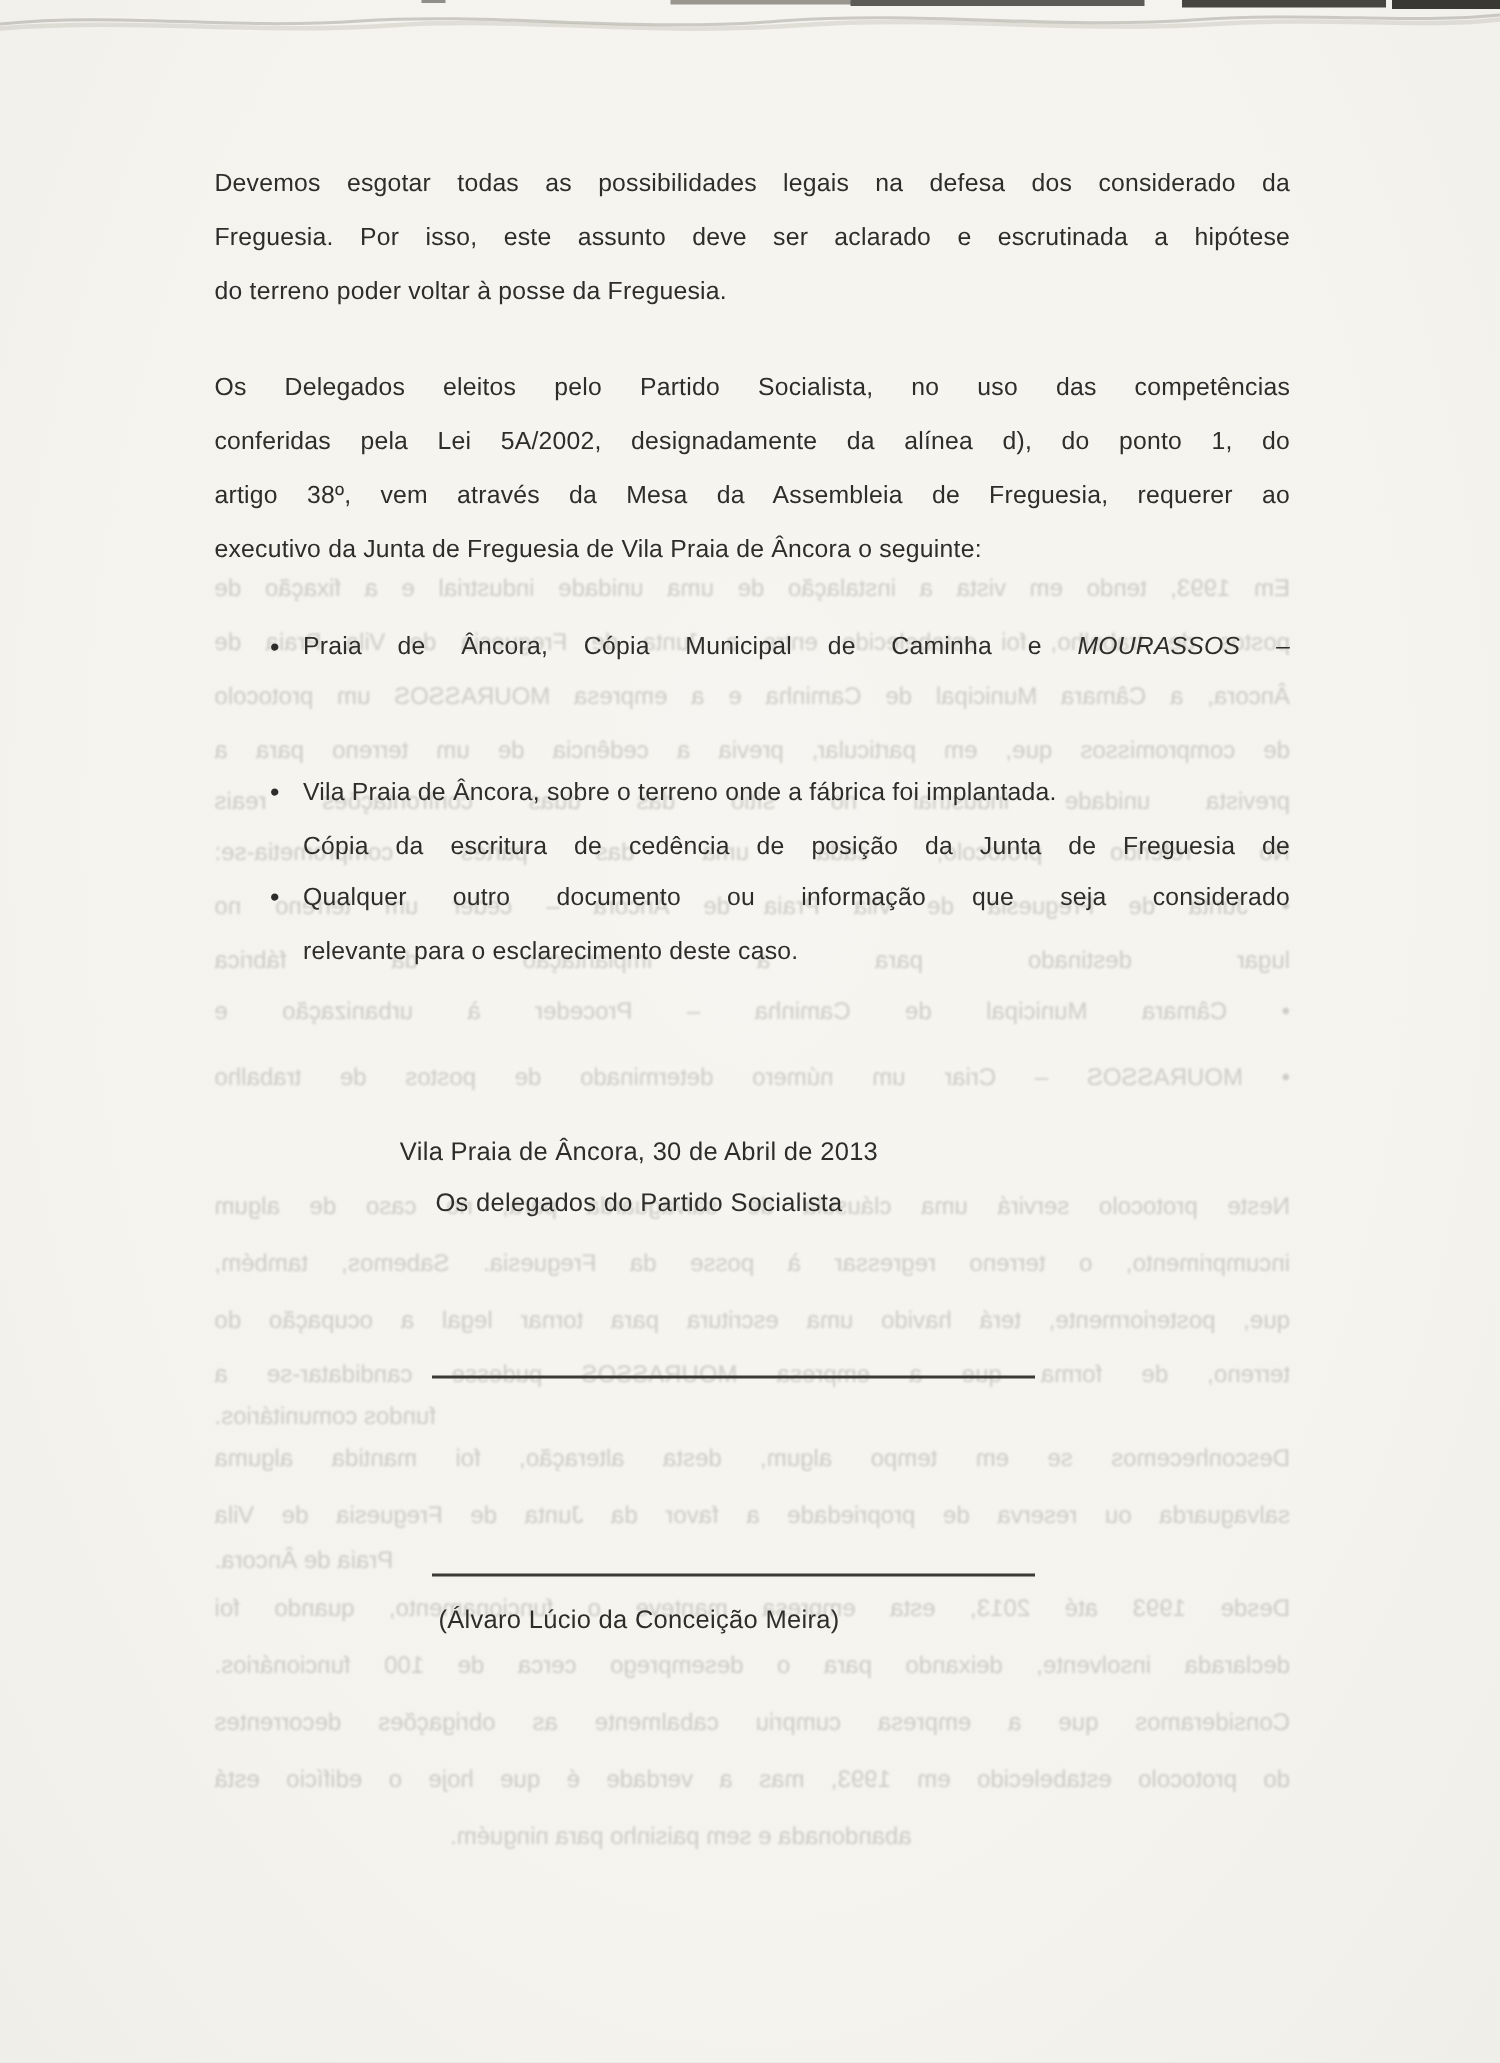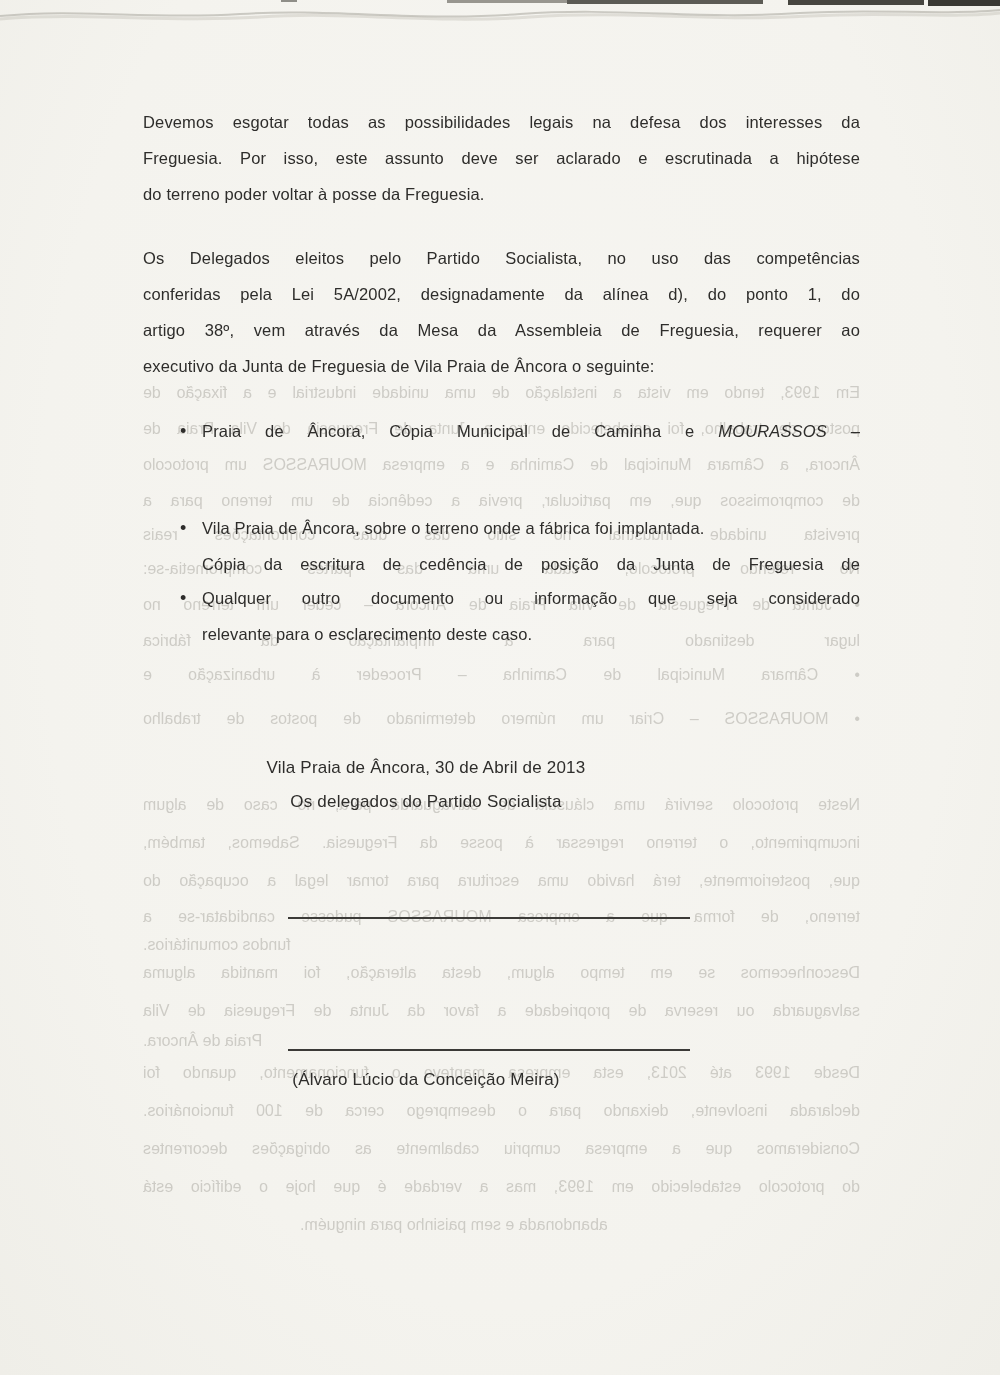--- a/index.html
+++ b/index.html
@@ -84,21 +84,21 @@
       <div class="bleed-line short" style="top: 1024px;">Praia de Âncora.</div>
       <div class="bleed-line" style="top: 1056px;">Desde 1993 até 2013, esta empresa manteve o funcionamento, quando foi</div>
       <div class="bleed-line" style="top: 1094px;">declarada insolvente, deixando para o desemprego cerca de 100 funcionários.</div>
       <div class="bleed-line" style="top: 1132px;">Consideramos que a empresa cumpriu cabalmente as obrigações decorrentes</div>
       <div class="bleed-line" style="top: 1170px;">do protocolo estabelecido em 1993, mas a verdade é que hoje o edifício está</div>
       <div class="bleed-line short" style="top: 1208px; left: 300px;">abandonada e sem paisinho para ninguém.</div>
     </div>
 
   <div class="content">
     <div class="para" id="para-0" style="top: 104px;">
-        <div class="pline jline">Devemos esgotar todas as possibilidades legais na defesa dos interesses da</div>
+        <div class="pline jline">Devemos esgotar todas as possibilidades legais na defesa dos considerado da</div>
         <div class="pline jline">Freguesia. Por isso, este assunto deve ser aclarado e escrutinada a hipótese</div>
         <div class="pline">do terreno poder voltar à posse da Freguesia.</div>
       </div>
     <div class="para" id="para-1" style="top: 240px;">
         <div class="pline jline">Os Delegados eleitos pelo Partido Socialista, no uso das competências</div>
         <div class="pline jline">conferidas pela Lei 5A/2002, designadamente da alínea d), do ponto 1, do</div>
         <div class="pline jline">artigo 38º, vem através da Mesa da Assembleia de Freguesia, requerer ao</div>
         <div class="pline">executivo da Junta de Freguesia de Vila Praia de Âncora o seguinte:</div>
       </div>
 

